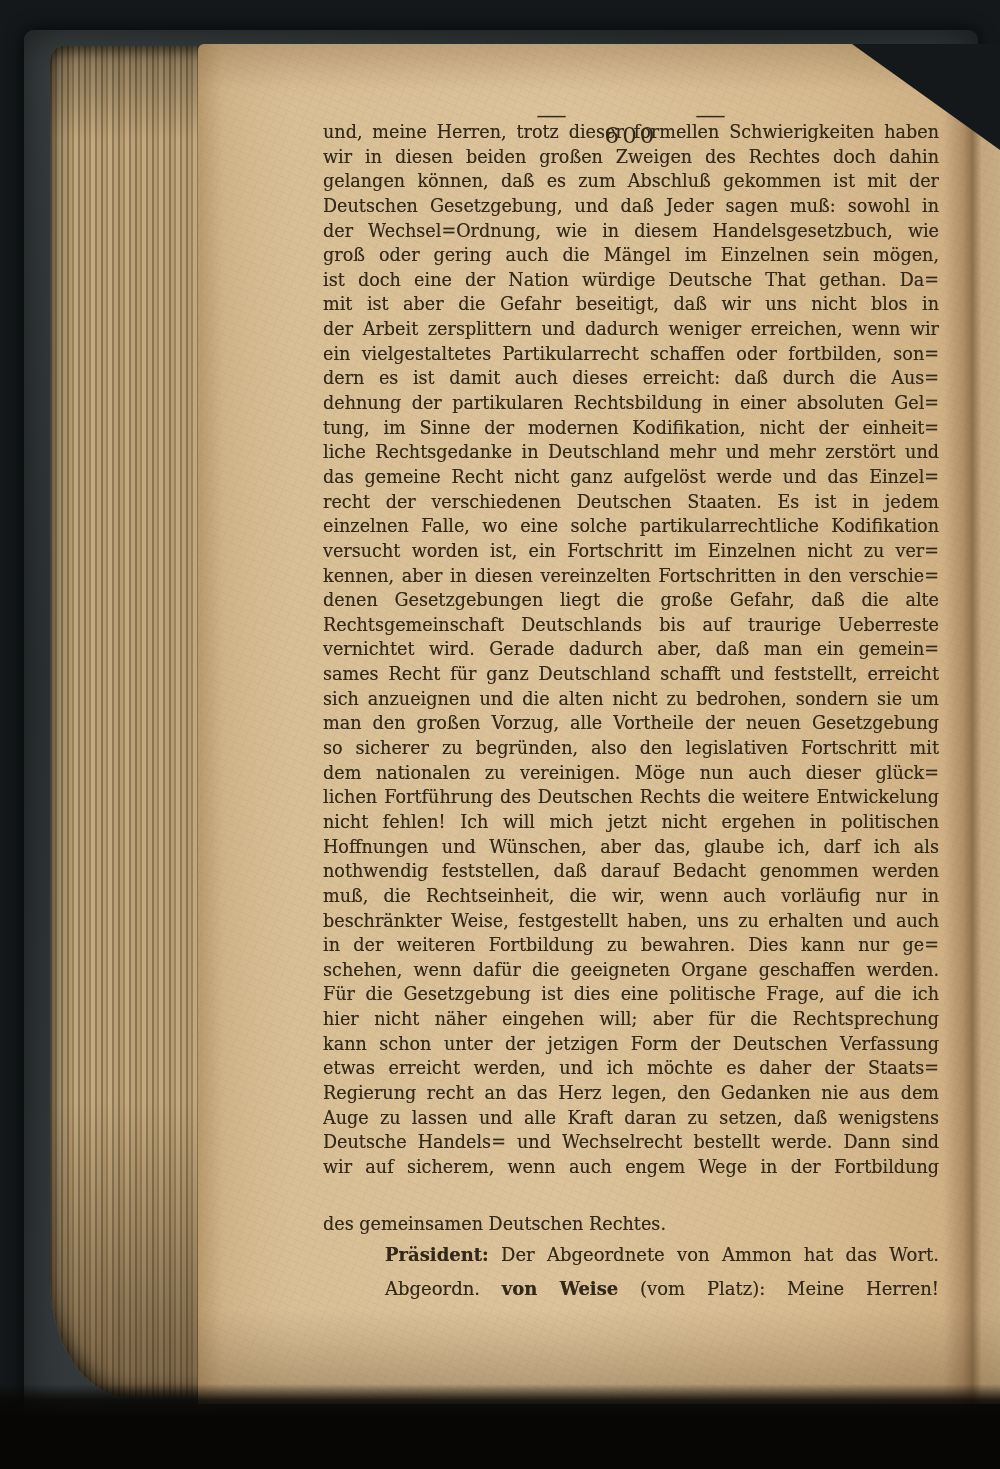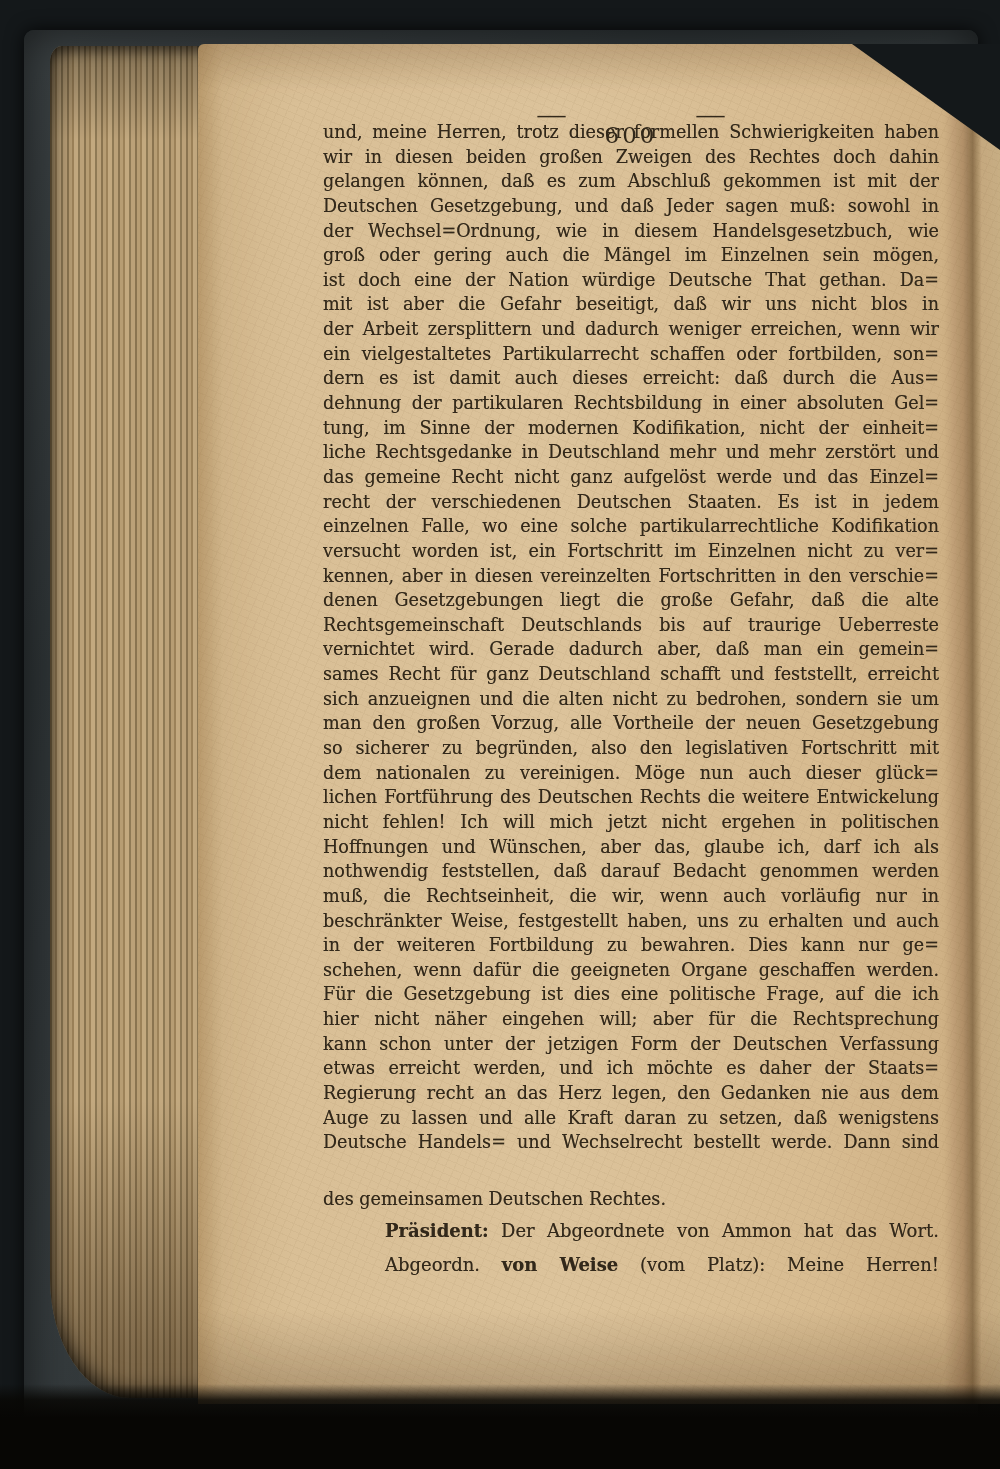--- a/index.html
+++ b/index.html
@@ -125,20 +125,21 @@
         <div class="line">beschränkter Weise, festgestellt haben, uns zu erhalten und auch</div>
         <div class="line">in der weiteren Fortbildung zu bewahren.  Dies kann nur ge=</div>
         <div class="line">schehen, wenn dafür die geeigneten Organe geschaffen werden.</div>
         <div class="line">Für die Gesetzgebung ist dies eine politische Frage, auf die ich</div>
         <div class="line">hier nicht näher eingehen will; aber für die Rechtsprechung</div>
         <div class="line">kann schon unter der jetzigen Form der Deutschen Verfassung</div>
         <div class="line">etwas erreicht werden, und ich möchte es daher der Staats=</div>
         <div class="line">Regierung recht an das Herz legen, den Gedanken nie aus dem</div>
         <div class="line">Auge zu lassen und alle Kraft daran zu setzen, daß wenigstens</div>
         <div class="line">Deutsche Handels= und Wechselrecht bestellt werde.  Dann sind</div>
+        <div class="line">wir auf sicherem, wenn auch engem Wege in der Fortbildung</div>
         <div class="line">des gemeinsamen Deutschen Rechtes.</div>
       </div>
     <div class="dialog">
 
     <div class="dialog-line"><span class="bold">Präsident:</span><span> Der Abgeordnete von Ammon hat das Wort.</span></div>
         <div class="dialog-line"><span>Abgeordn. </span><span class="bold">von Weise</span><span> (vom Platz): Meine Herren!</span></div>
       </div>
   </div>
 
   <div class="corner-shadow"></div>

